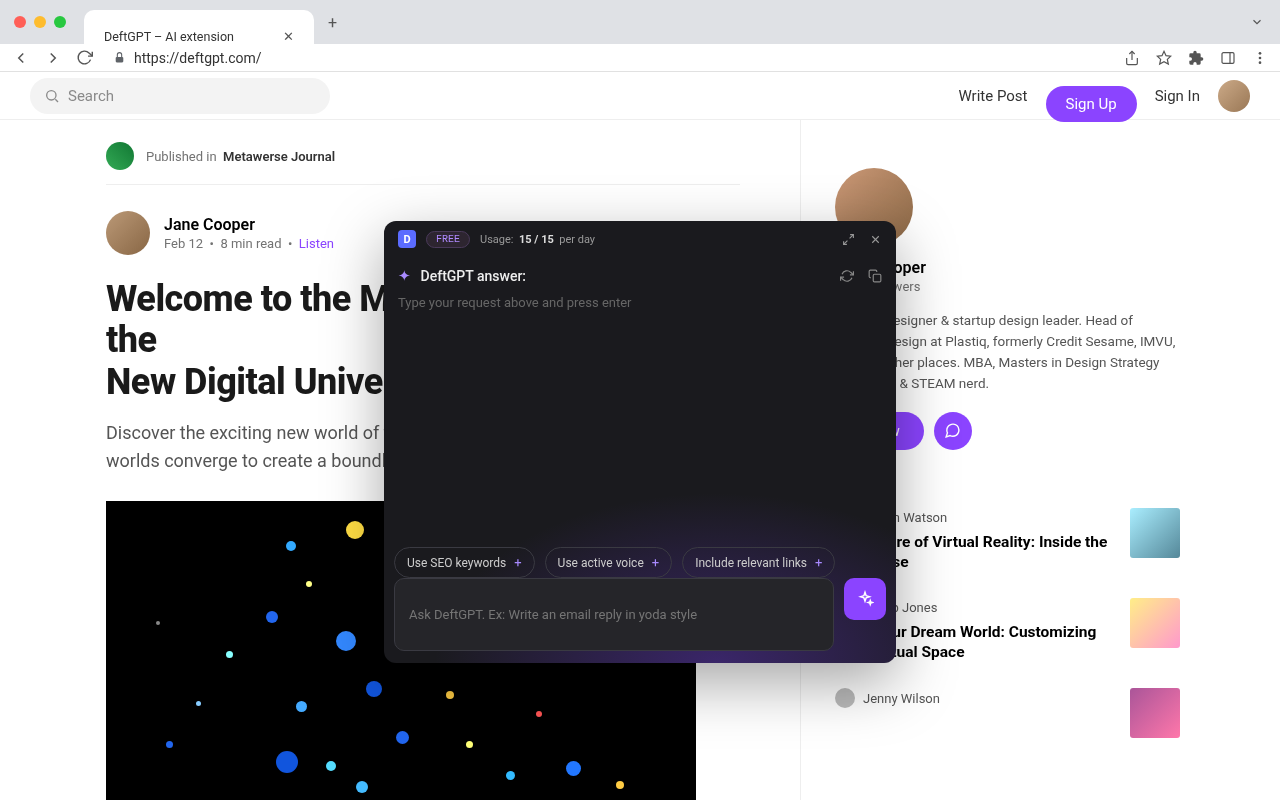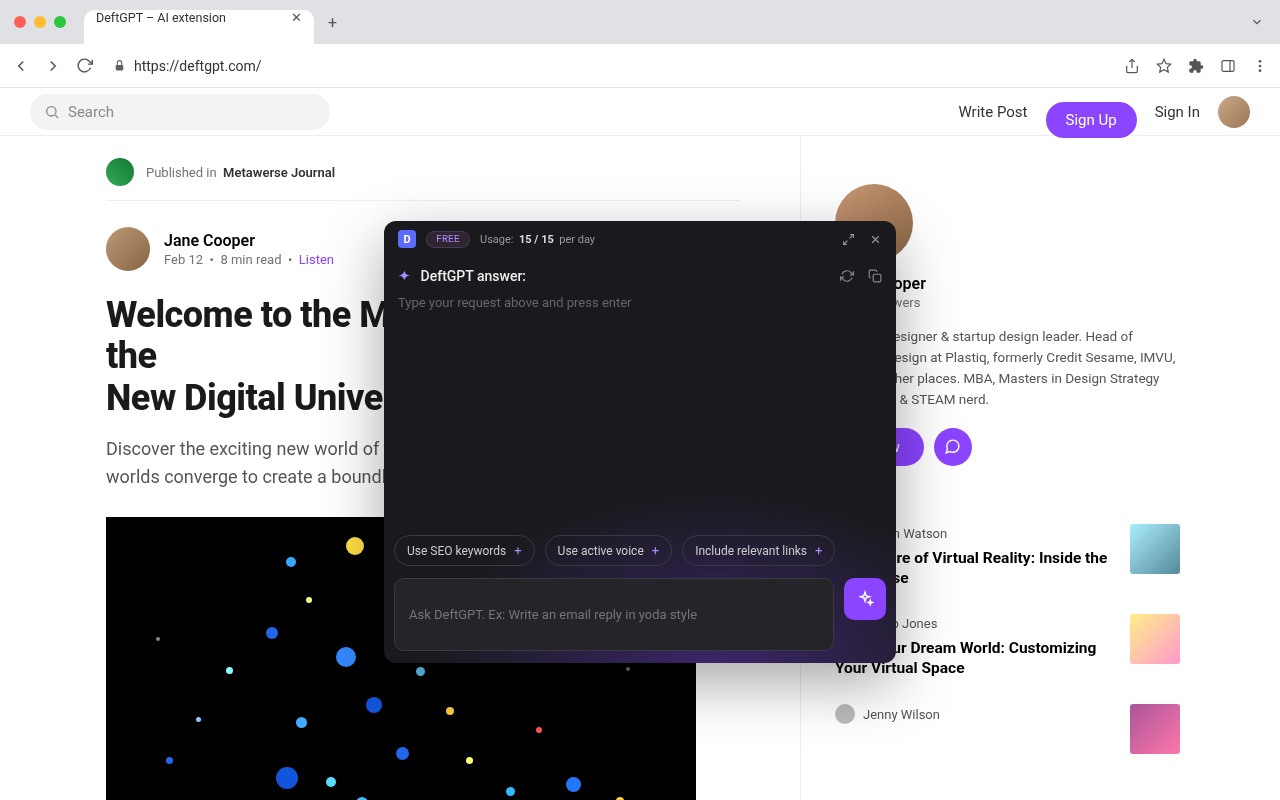--- a/index.html
+++ b/index.html
@@ -5,26 +5,26 @@
 * { margin: 0; padding: 0; box-sizing: border-box; font-family: -apple-system, BlinkMacSystemFont, "Segoe UI", Roboto, sans-serif; }
 body { width: 1280px; height: 800px; overflow: hidden; background: #fff; position: relative; }
 
 
 .chrome-top { height: 44px; background: #dfe1e5; display: flex; align-items: flex-end; padding-left: 14px; }
 .traffic-lights { display: flex; gap: 8px; align-self: center; margin-right: 18px; }
 .tl { width: 12px; height: 12px; border-radius: 50%; }
 .tl-red { background: #ff5f57; }
 .tl-yellow { background: #febc2e; }
 .tl-green { background: #28c840; }
-.tab { background: #fff; display: flex; align-items: flex-start; padding: 0 12px; height: 34px; border-radius: 10px 10px 0 0; min-width: 230px; gap: 8px; font-size: 12.5px; color: #333; position: relative; }
+.tab { background: #fff; display: flex; align-items: flex-end; padding: 0 20px; height: 34px; border-radius: 10px 10px 0 0; min-width: 230px; gap: 8px; font-size: 12.5px; color: #333; position: relative; }
 .tab-close { margin-left: auto; color: #555; font-size: 13px; cursor: pointer; }
 .new-tab { align-self: center; margin-left: 14px; color: #555; font-size: 16px; cursor: pointer; }
 .tab-expand { align-self: center; margin-left: auto; margin-right: 16px; color: #555; }
 
-.address-row { height: 44px; background: #fff; display: flex; align-items: center; padding: 0 12px; gap: 14px; border-bottom: 1px solid #e1e1e1; }
+.address-row { height: 28px; background: #fff; display: flex; align-items: center; padding: 0 12px; gap: 14px; border-bottom: 1px solid #e1e1e1; }
 .nav-arrow { color: #555; cursor: pointer; display: flex; align-items: center; }
 .addr-bar { flex: 1; display: flex; align-items: center; gap: 8px; font-size: 14px; color: #333; padding-left: 6px; }
 .lock { color: #5f6368; }
 .chrome-icons { display: flex; gap: 16px; color: #555; align-items: center; }
 
 
 .page-header { height: 48px; border-bottom: 1px solid #eee; display: flex; align-items: center; padding: 0 30px; }
 .search-box { background: #f3f3f3; border-radius: 20px; height: 36px; display: flex; align-items: center; padding: 0 14px; min-width: 300px; gap: 8px; color: #8a8a8a; font-size: 15px; }
 .header-right { margin-left: auto; display: flex; align-items: center; gap: 18px; }
 .write-post { color: #333; font-size: 15px; cursor: pointer; }
@@ -73,21 +73,21 @@
 .dp-free { background: #2d2530; color: #b08aff; padding: 2px 9px; border-radius: 9px; font-size: 10px; border: 1px solid #4a3a5a; font-family: Liberation Mono, monospace; }
 .dp-usage b { color: #ddd; }
 .dp-top-icons { margin-left: auto; display: flex; gap: 14px; color: #999; cursor: pointer; }
 .dp-header { display: flex; align-items: center; padding: 10px 14px 6px; gap: 10px; }
 .dp-sparkle { color: #a88aff; font-size: 15px; }
 .dp-title { font-weight: 500; font-size: 14px; color: #eee; }
 .dp-header-icons { margin-left: auto; display: flex; gap: 14px; color: #888; cursor: pointer; }
 .dp-body { padding: 4px 14px; color: #666; font-size: 13px; flex: 1; }
 .dp-glow { position: absolute; left: 0; right: 0; bottom: 0; height: 200px; background: radial-gradient(ellipse at 65% 100%, rgba(90,50,180,0.5) 0%, transparent 60%); pointer-events: none; }
 .dp-bottom { padding: 12px 10px; position: relative; }
-.chips { display: flex; gap: 10px; margin-bottom: 12px; }
+.chips { display: flex; gap: 10px; }
 .chip { border: 1px solid #3a3a42; border-radius: 18px; padding: 7px 12px; font-size: 12px; color: #ccc; display: flex; align-items: center; gap: 8px; cursor: pointer; }
 .chip .plus { color: #a88aff; font-size: 13px; }
 .dp-input-row { display: flex; gap: 10px; }
 .dp-input { flex: 1; background: #252529; border: 1px solid #3a3a42; border-radius: 10px; padding: 28px 14px; color: #666; font-size: 13px; }
 .dp-send { width: 42px; height: 42px; background: #8b44ff; border-radius: 10px; display: flex; align-items: center; justify-content: center; cursor: pointer; }
 
 svg { display: block; }
 </style>
 </head>
 <body>

